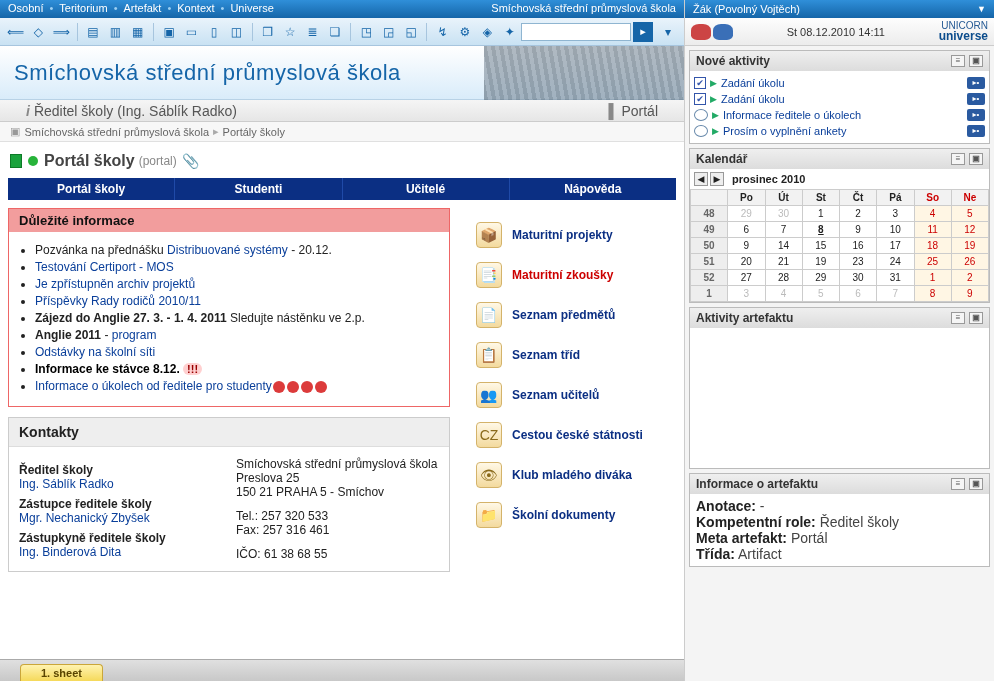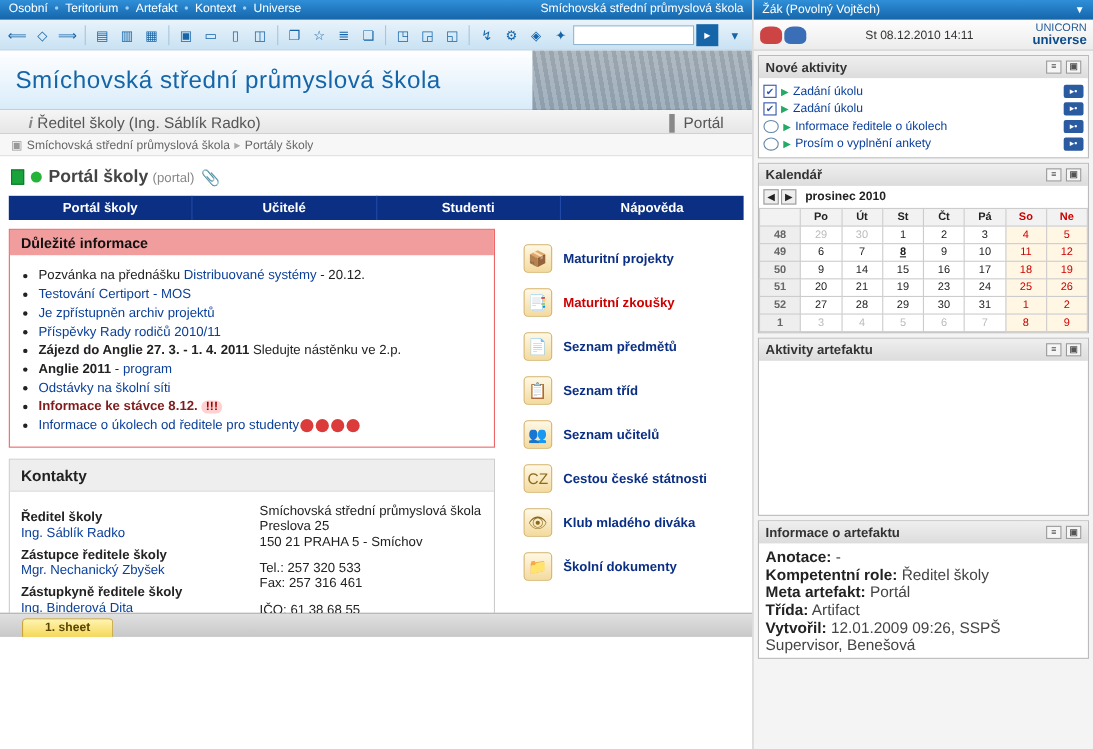--- a/index.html
+++ b/index.html
@@ -1,18 +1,18 @@
 <!DOCTYPE html>
 <html><head>
 <meta charset="utf-8">
 <style>
   html,body{margin:0;padding:0;font-family:Arial,Helvetica,sans-serif;font-size:12px;color:#222;background:#fff;}
   *{box-sizing:border-box;}
   .app{display:flex;width:994px;height:681px;overflow:hidden;}
-  .main-col{width:684px;height:579px;overflow:hidden;display:flex;flex-direction:column;}
+  .main-col{width:684px;height:681px;overflow:hidden;display:flex;flex-direction:column;}
   .side-col{width:310px;height:681px;overflow:hidden;background:#f4f4f4;border-left:1px solid #ccc;display:flex;flex-direction:column;}
   .topbar{background:linear-gradient(#2f8fd9,#1565a8);color:#fff;display:flex;justify-content:space-between;padding:2px 8px;font-size:11px;height:18px;}
   .topbar a{color:#fff;text-decoration:none;}
   .topbar span.sep{margin:0 6px;color:#9ccff2;}
   .iconbar{background:linear-gradient(#e9f3fb,#c9e2f3);height:28px;display:flex;align-items:center;padding:0 4px;border-bottom:1px solid #a7c5de;}
   .ib-ico{width:18px;height:18px;margin:0 3px;display:inline-flex;align-items:center;justify-content:center;color:#1565a8;font-size:12px;cursor:pointer;}
   .ib-sep{width:1px;height:18px;background:#a7c5de;margin:0 4px;}
   .searchbox{margin-left:auto;display:flex;align-items:center;}
   .searchbox input{width:110px;height:18px;border:1px solid #8fb5d1;font-size:11px;padding:0 3px;}
   .search-btn{width:20px;height:20px;background:#1565a8;color:#fff;display:flex;align-items:center;justify-content:center;font-size:11px;margin-left:2px;cursor:pointer;}
@@ -35,21 +35,21 @@
   .two-col{display:flex;gap:26px;}
   .lcol{flex:1;min-width:0;}
   .rcol{width:200px;}
   .box{border:1px solid #e66;margin-bottom:10px;}
   .box-head{background:#f29d9d;color:#111;font-weight:bold;padding:4px 10px;font-size:13px;}
   .box-body{padding:8px 8px 10px 8px;}
   ul.bul{margin:0;padding-left:18px;}
   ul.bul li{margin:3px 0;color:#222;}
   a.lk{color:#0a3f9a;text-decoration:none;}
   .pink{color:#d63b8a;}
-  .red{color:#7f1d1d;font-weight:bold;}
+  .red{color:#000000;font-weight:bold;}
   .kontakt-box{border:1px solid #ccc;}
   .kontakt-head{background:#eee;font-weight:bold;font-size:14px;padding:6px 10px;border-bottom:1px solid #ddd;}
   .kontakt-body{padding:10px;display:flex;gap:14px;font-size:12px;}
   .kcol{flex:1;}
   .kcol .klabel{font-weight:bold;margin-top:6px;}
   .rnav-item{display:flex;align-items:center;margin:14px 0;font-size:12px;cursor:pointer;}
   .rnav-ico{width:26px;height:26px;border:1px solid #d4b36a;border-radius:4px;background:linear-gradient(#fff8e6,#f3da9e);margin-right:10px;display:flex;align-items:center;justify-content:center;color:#8a6a1a;font-size:14px;}
   .rnav-lab{color:#0b2f83;font-weight:bold;}
   .rnav-lab.red{color:#c00;}
   .footer-tab{height:22px;background:linear-gradient(#e0e0e0,#c8c8c8);border-top:1px solid #aaa;display:flex;align-items:flex-end;padding-left:20px;}
@@ -149,22 +149,22 @@
     </div>
     <div class="page-head">
       <span class="ph-ico"></span>
       <span class="ph-dot"></span>
       <span>Portál školy</span>
       <span class="ph-sub">(portal)</span>
       <span class="clip">📎</span>
     </div>
     <div class="tabs" id="tabs">
         <div class="tab">Portál školy</div>
+        <div class="tab">Studenti</div>
         <div class="tab">Učitelé</div>
-        <div class="tab">Studenti</div>
         <div class="tab">Nápověda</div>
       </div>
 
     <div class="content-scroll">
       <div class="two-col">
         <div class="lcol">
           <div class="box">
             <div class="box-head">Důležité informace</div>
             <div class="box-body">
                 <ul class="bul" id="imp-list">
@@ -404,18 +404,17 @@
           <div class="p-ctrl">
               <div class="p-btn">≡</div>
               <div class="p-btn">▣</div>
             </div>
         </div>
         <div class="info-body" id="info-body">
             <div><b>Anotace:</b> -</div>
             <div><b>Kompetentní role:</b> Ředitel školy</div>
             <div><b>Meta artefakt:</b> Portál</div>
             <div><b>Třída:</b> Artifact</div>
-            <div><b>Vytvořil:</b> 12.01.2009 09:26, SSPŠ Supervisor, Benešová</div>
           </div>
       </div>
     </div>
   </div>
 </div>
 
 </body></html>

